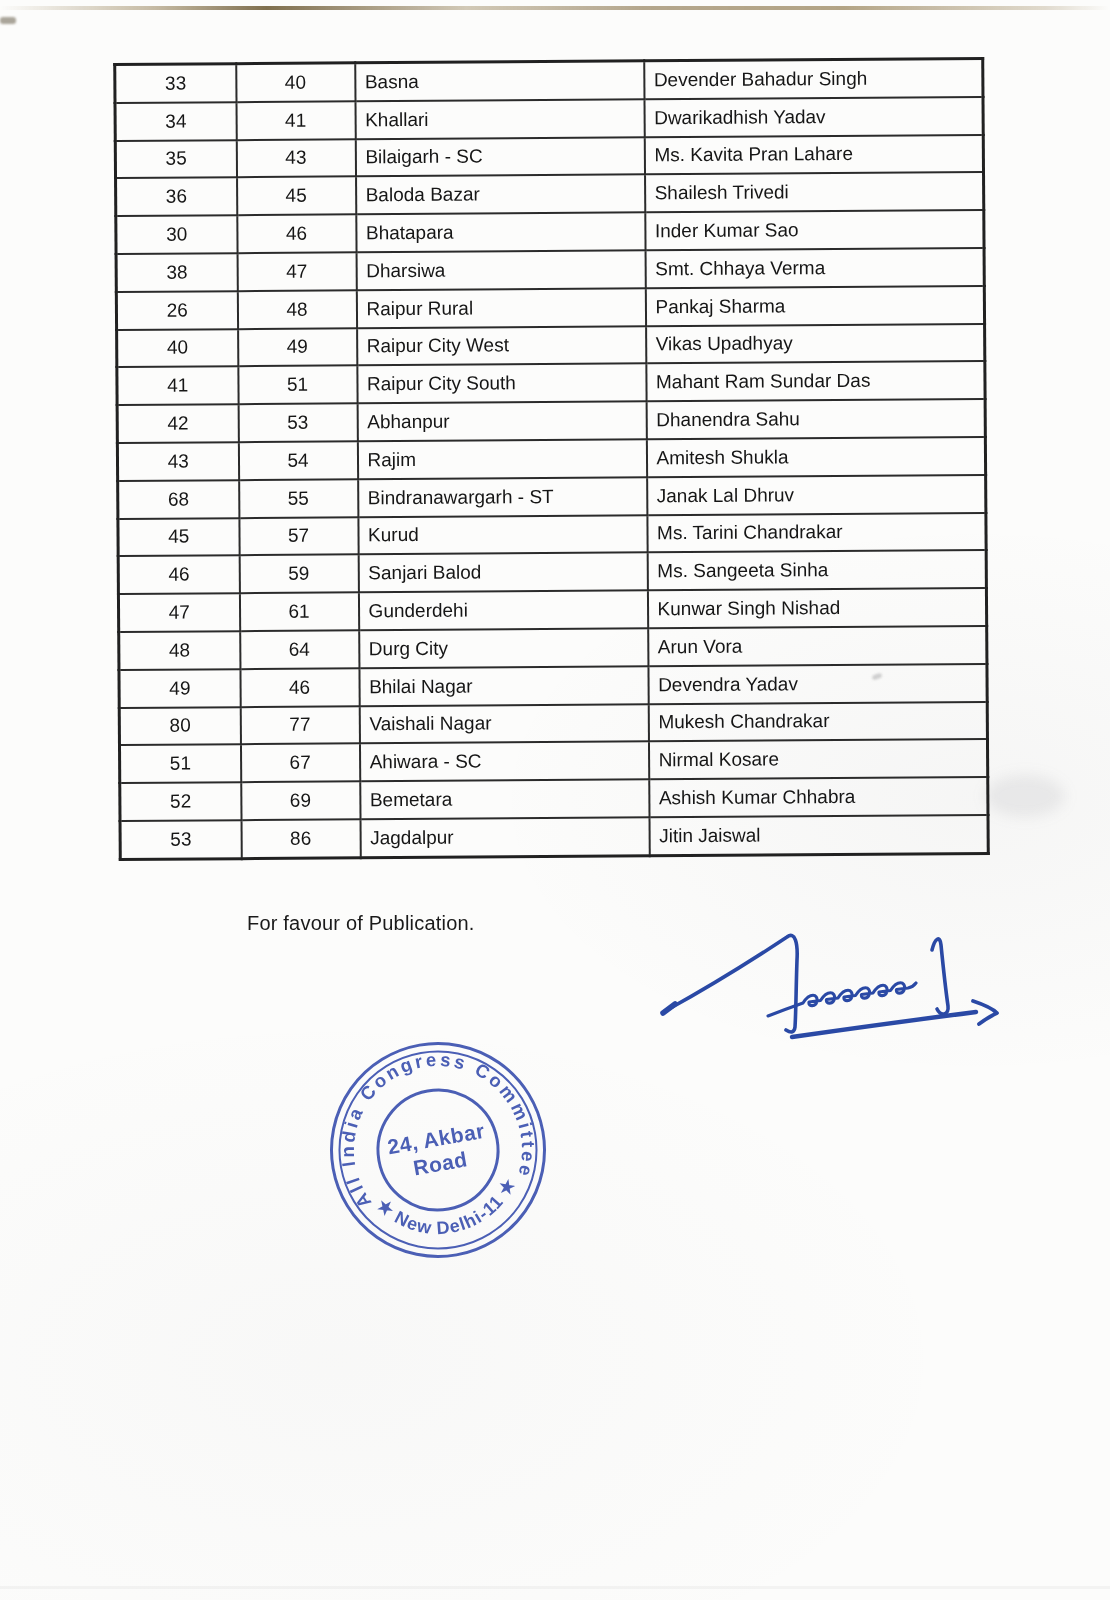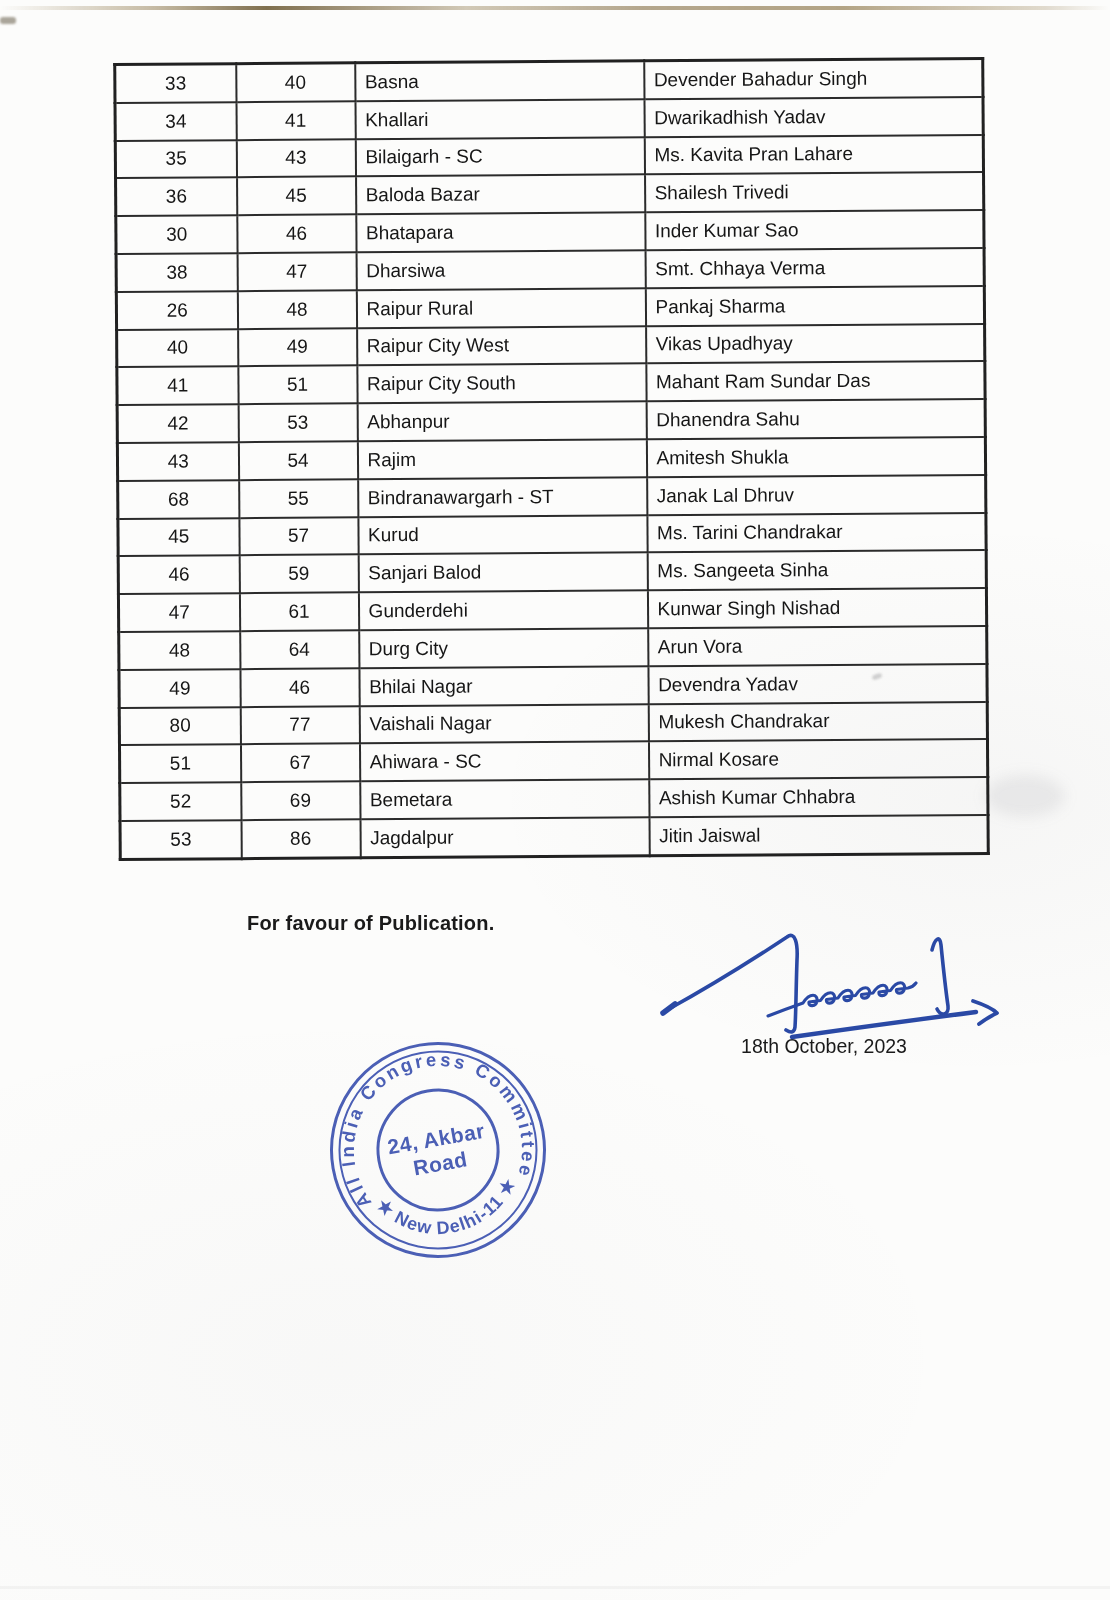--- a/index.html
+++ b/index.html
@@ -31,21 +31,21 @@
   
   .table-wrap{position:absolute;left:116px;top:60px;transform:rotate(-0.4deg);transform-origin:50% 50%;}
   table{border-collapse:collapse;width:868px;table-layout:fixed;border:3px solid #212121;}
   td{
     border:2px solid #2b2b2b;height:35.8px;font-size:19px;color:#161616;
     padding:0 4px 0 9px;white-space:nowrap;overflow:hidden;vertical-align:middle;
   }
   td.num{text-align:center;padding:0;}
   col.c1{width:121px;} col.c2{width:119px;} col.c3{width:289px;} col.c4{width:339px;}
 
-  .pub-note{position:absolute;left:247px;top:912px;font-size:20px;font-weight:bold;color:#1a1a1a;letter-spacing:.2px;}
+  .pub-note{position:absolute;left:247px;top:912px;font-size:20px;font-weight:normal;color:#1a1a1a;letter-spacing:.2px;}
 
   .officer{position:absolute;left:640px;top:1033px;width:368px;text-align:center;line-height:27px;font-size:19.5px;color:#1a1a1a;}
   .officer .name{font-weight:bold;letter-spacing:.3px;}
 
   .sig-svg{position:absolute;left:640px;top:900px;width:380px;height:160px;z-index:5;pointer-events:none;}
   .sig-svg path{fill:none;stroke:#2a49a5;stroke-linecap:round;stroke-linejoin:round;}
 
   .stamp{position:absolute;left:318px;top:1030px;width:240px;height:240px;transform:rotate(-10deg);opacity:.93;}
   .stamp circle{fill:none;stroke:#3e54b0;}
   .stamp text{fill:#3e54b0;font-family:"Liberation Sans", sans-serif;}
@@ -199,21 +199,20 @@
             <td>Jagdalpur</td>
             <td>Jitin Jaiswal</td>
           </tr>
         </tbody>
     </table>
   </div>
 
   <div class="pub-note">For favour of Publication.</div>
 
   <div class="officer">
-    <div>18th October, 2023</div>
   </div>
 
   <svg class="sig-svg" viewBox="0 0 380 160" aria-hidden="true">
     <path d="M 23,113 L 35,104" stroke-width="5.5"></path>
     <path d="M 27,110 Q 85,78 147,37 C 155,31 158,43 157,60 C 156,88 156,112 155,127 Q 154,135 146,130" stroke-width="3.6"></path>
     <path d="M 128,116 Q 146,109 163,103
              c 7,-11 15,-9 14,-2 c -1,6 -9,6 -8,1 l 11.5,-1.5
              c 7,-11 15,-9 14,-2 c -1,6 -9,6 -8,1 l 11.5,-1.5
              c 7,-11 15,-9 14,-2 c -1,6 -9,6 -8,1 l 11.5,-1.5
              c 7,-11 15,-9 14,-2 c -1,6 -9,6 -8,1 l 11.5,-1.5

